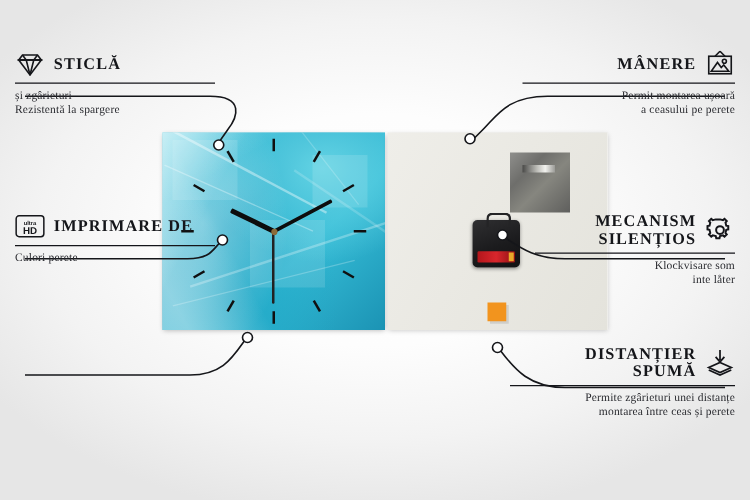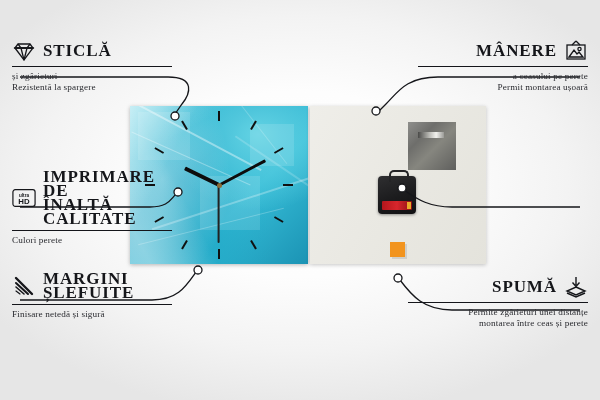--- a/index.html
+++ b/index.html
@@ -81,21 +81,21 @@
   #battery-tip{position:absolute;right:1px;top:1px;width:4px;height:7px;background:#e9a92a;}
   #foam-spacer{position:absolute;left:80px;top:136px;width:15px;height:15px;
     background:#f2941e;box-shadow:2px 2px 0 rgba(0,0,0,.10);}
 
   
   .label{position:absolute;}
   .label .head{display:flex;align-items:center;gap:7px;}
   .label.right .head{justify-content:flex-end;}
   .title{
     font-family:"Liberation Serif", serif;
-    font-size:17px;font-weight:700;letter-spacing:.9px;color:#15161a;
+    font-size:13px;font-weight:700;letter-spacing:.9px;color:#15161a;
     line-height:14px;text-transform:uppercase;
   }
   .label.right .title{text-align:right;}
   .rule{height:1.3px;background:#14151a;margin:4px 0 4px 0;}
   .desc{
     font-family:"Liberation Serif", serif;
     font-size:9.2px;color:#2a2b30;line-height:11px;letter-spacing:.15px;
   }
   .label.right .desc{text-align:right;}
   .ico{width:24px;height:22px;flex:0 0 auto;}
@@ -206,73 +206,72 @@
     <div class="head">
       <span class="ico">
         <svg viewBox="0 0 26 22">
           <rect x="1" y="2" width="24" height="18" rx="2.5" fill="none" stroke="#15161a" stroke-width="1.3"></rect>
           <text x="13" y="10" font-family="Liberation Sans, sans-serif" font-size="5" font-weight="700" text-anchor="middle" fill="#15161a">ultra</text>
           <text x="13" y="18" font-family="Liberation Sans, sans-serif" font-size="8.5" font-weight="700" text-anchor="middle" fill="#15161a">HD</text>
         </svg>
       </span>
       <div>
         <div class="title">IMPRIMARE DE</div>
-        <div class="title">ÎNALTĂ CALITATE</div>
       </div>
     </div>
     <div class="rule"></div>
     <div class="desc">Culori perete</div>
   </div>
 
-  <div class="label left" id="lbl-edges">
-    <div class="head">
-      <span class="ico">
-        <svg viewBox="0 0 24 22">
-            <g stroke="#15161a" fill="none" stroke-linecap="round">
-          <path d="M4,3 L20,19" stroke-width="2.4"></path>
-              <path d="M4,8 L16,19" stroke-width="2"></path>
-          <path d="M4,12 L12,19" stroke-width="1.6"></path>
-              <path d="M4,16 L8,19" stroke-width="1.2"></path>
-            </g>
-          </svg>
-      </span>
-      <div>
-        <div class="title">MARGINI</div>
-        <div class="title">ȘLEFUITE</div>
-      </div>
-    </div>
-    <div class="rule"></div>
-    <div class="desc">Finisare netedă și sigură</div>
-  </div>
 
   <div class="label right" id="lbl-hooks">
     <div class="head">
       <div>
         <div class="title">MÂNERE</div>
       </div>
       <span class="ico">
         <svg viewBox="0 0 24 22">
             <g fill="none" stroke="#15161a" stroke-width="1.3">
           <path d="M12,1 L8,5 M12,1 L16,5"></path>
           <rect x="3" y="5" width="18" height="14"></rect>
           <path d="M5,17 L10,10 L13,14 L15,12 L19,17 Z"></path>
           <circle cx="15.5" cy="9" r="1.6"></circle>
             </g>
           </svg>
       </span>
     </div>
     <div class="rule"></div>
+    <div class="desc">Permit montarea ușoară</div>
     <div class="desc">a ceasului pe perete</div>
-    <div class="desc">Permit montarea ușoară</div>
-  </div>
-
+  </div>
+
+  <div class="label right" id="lbl-mech">
+    <div class="head">
+      <div>
+        <div class="title">MECANISM</div>
+        <div class="title">SILENȚIOS</div>
+      </div>
+      <span class="ico">
+        <svg viewBox="0 0 24 22">
+            <g fill="none" stroke="#15161a" stroke-width="1.6">
+          <path d="M12,2.5 l2.4,.6 1.2,-1 1.8,1.8 -1,1.2 .6,2.4 1.6,.4 v2.6 l-1.6,.4 -.6,2.4 1,1.2 -1.8,1.8 -1.2,-1 -2.4,.6 -.4,1.6 h-2.6 l-.4,-1.6 -2.4,-.6 -1.2,1 -1.8,-1.8 1,-1.2 -.6,-2.4 -1.6,-.4 v-2.6 l1.6,-.4 .6,-2.4 -1,-1.2 1.8,-1.8 1.2,1 2.4,-.6 z"></path>
+          <circle cx="12" cy="11" r="3.1"></circle>
+            </g>
+          </svg>
+      </span>
+    </div>
+    <div class="rule"></div>
+    <div class="desc">Klockvisare som</div>
+    <div class="desc">inte låter</div>
+  </div>
 
   <div class="label right" id="lbl-foam">
     <div class="head">
       <div>
+        <div class="title">DISTANȚIER</div>
         <div class="title">SPUMĂ</div>
       </div>
       <span class="ico">
         <svg viewBox="0 0 24 22">
             <g fill="none" stroke="#15161a" stroke-width="1.4">
           <path d="M12,1 L12,9 M8.5,6.5 L12,10.5 L15.5,6.5"></path>
           <path d="M12,11 L21,15 L12,19 L3,15 Z"></path>
           <path d="M3,17 L12,21 L21,17"></path>
             </g>
           </svg>

